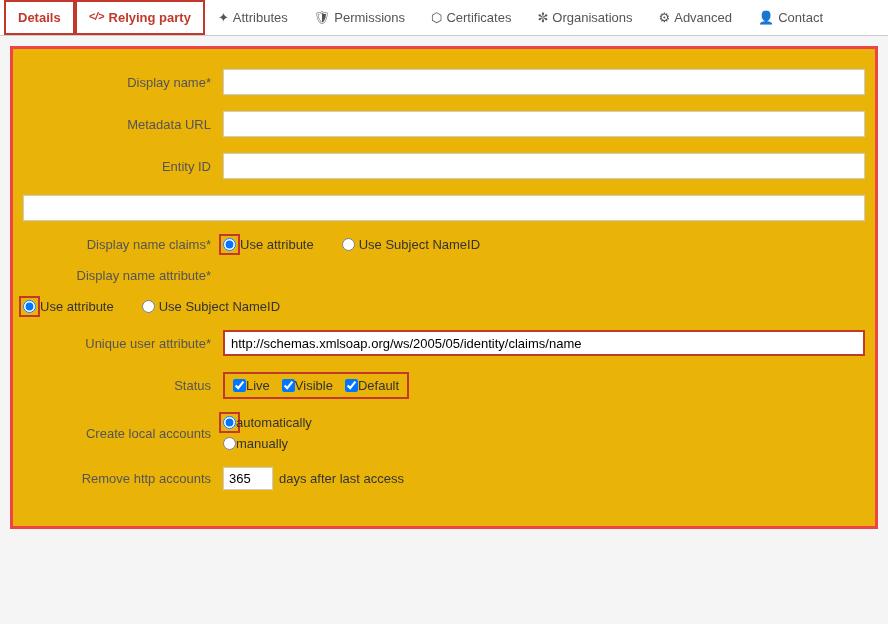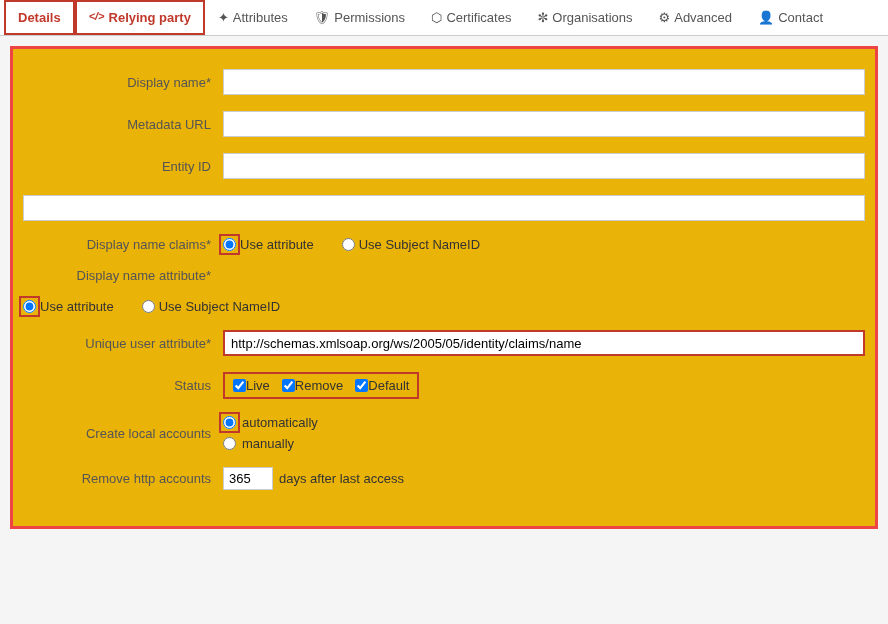--- a/index.html
+++ b/index.html
@@ -94,21 +94,20 @@
     }
 
     .create-accounts-group {
       display: flex;
       flex-direction: column;
       gap: 6px;
     }
     .create-accounts-group label {
       display: flex;
       align-items: center;
-      gap: 6px;
       cursor: pointer;
     }
     .radio-box-highlight {
       outline: 2px solid #c0392b;
       outline-offset: 2px;
     }
 
     .remove-local {
       display: flex;
       align-items: center;
@@ -233,21 +232,21 @@
   <div class="form-row">
     <div class="form-label">Status</div>
     <div class="form-control">
       <div class="checkbox-group">
         <label>
           <input type="checkbox" checked="" style="">
           <span>Live</span>
         </label>
         <label>
           <input type="checkbox" checked="" style="">
-          <span>Remove</span>
+          <span>Visible</span>
         </label>
         <label>
           <input type="checkbox" checked="" style="">
           <span>Default</span>
         </label>
       </div>
     </div>
   </div>
 
   <div class="form-row">

